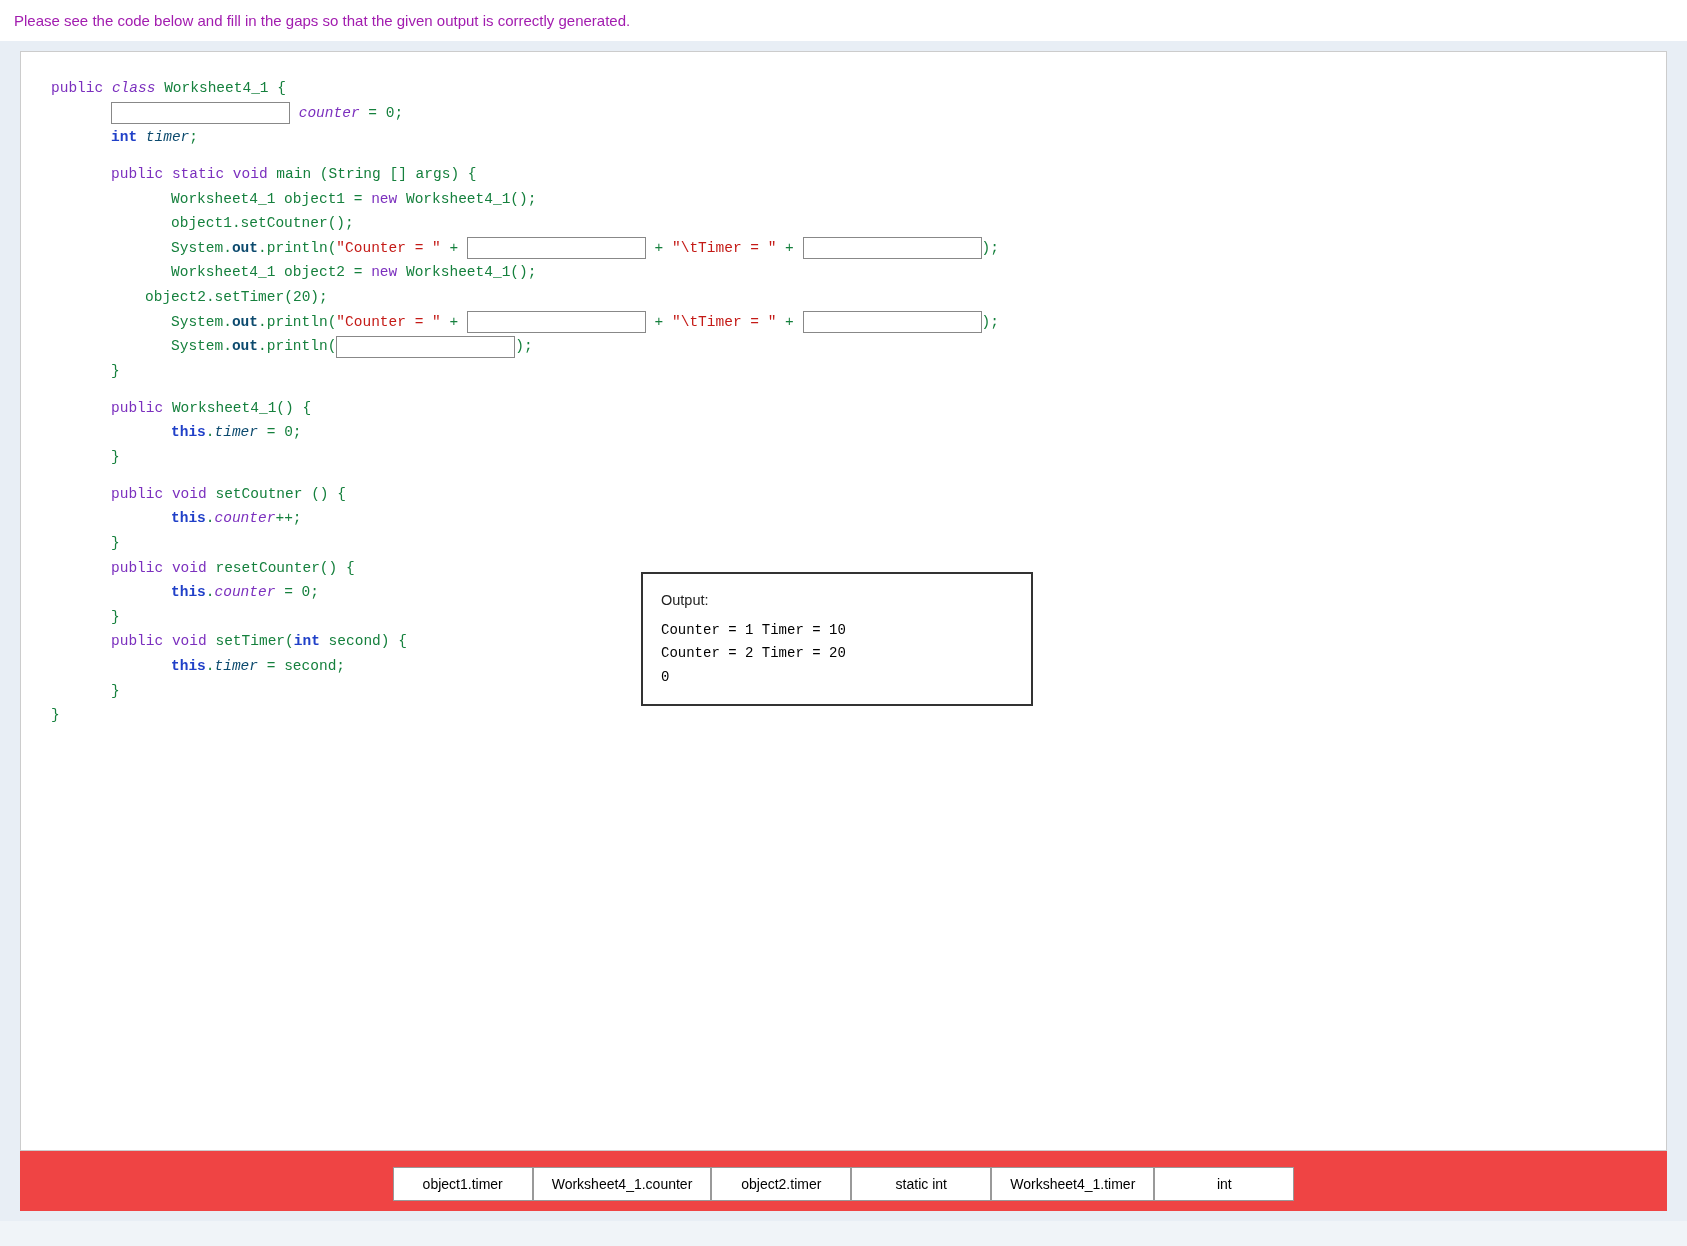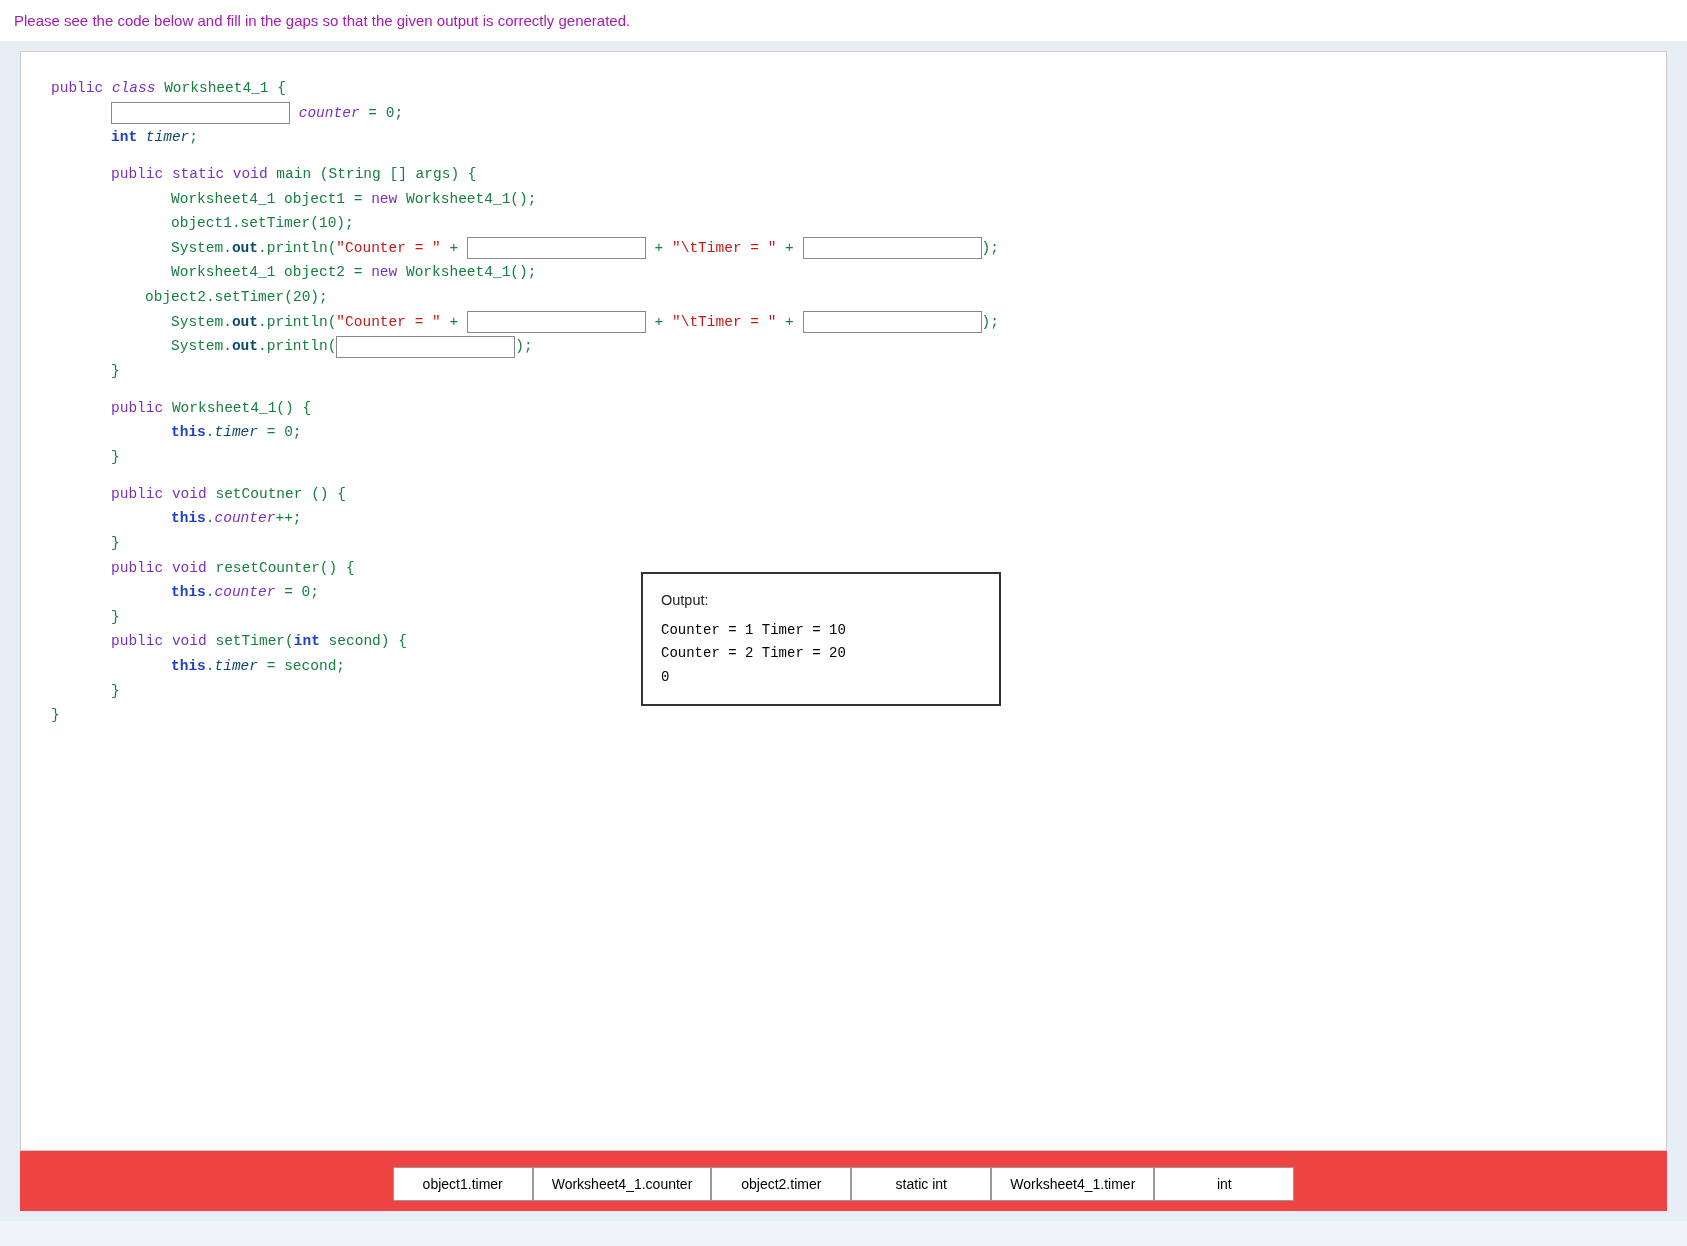--- a/index.html
+++ b/index.html
@@ -60,21 +60,21 @@
       min-width: 100px;
     }
     .gap-input-xs {
       min-width: 80px;
     }
 
     .output-box {
       position: absolute;
       top: 520px;
       left: 620px;
-      width: 360px;
+      width: 392px;
       border: 2px solid #333;
       background: #fff;
       padding: 14px 18px;
       font-family: 'Courier New', Courier, monospace;
       font-size: 14px;
       line-height: 1.7;
     }
     .output-title {
       font-family: Arial, sans-serif;
       font-weight: normal;
@@ -140,24 +140,24 @@
       <span class="kw">void </span>
       <span class="normal">main (String [] args) {</span>
     </div>
 
     <div class="code-line" style="margin-left:120px;">
       <span class="normal">Worksheet4_1 object1 = </span>
       <span class="kw">new </span>
       <span class="normal">Worksheet4_1();</span>
     </div>
 
-
-    <div class="code-line" style="margin-left:120px;">
-      <span class="normal">object1.setTimer(10);</span>
-    </div>
+    <div class="code-line" style="margin-left:120px;">
+      <span class="normal">object1.setCoutner();</span>
+    </div>
+
 
     <div class="code-line" style="margin-left:120px;">
       <span class="normal">System.</span>
       <span class="out-kw">out</span>
       <span class="normal">.println(</span>
       <span class="string">"Counter = "</span>
       <span class="normal"> + </span>
       <input class="gap-input gap-input-sm" type="text" style="">
       <span class="normal"> + </span>
       <span class="string">"\tTimer = "</span>

